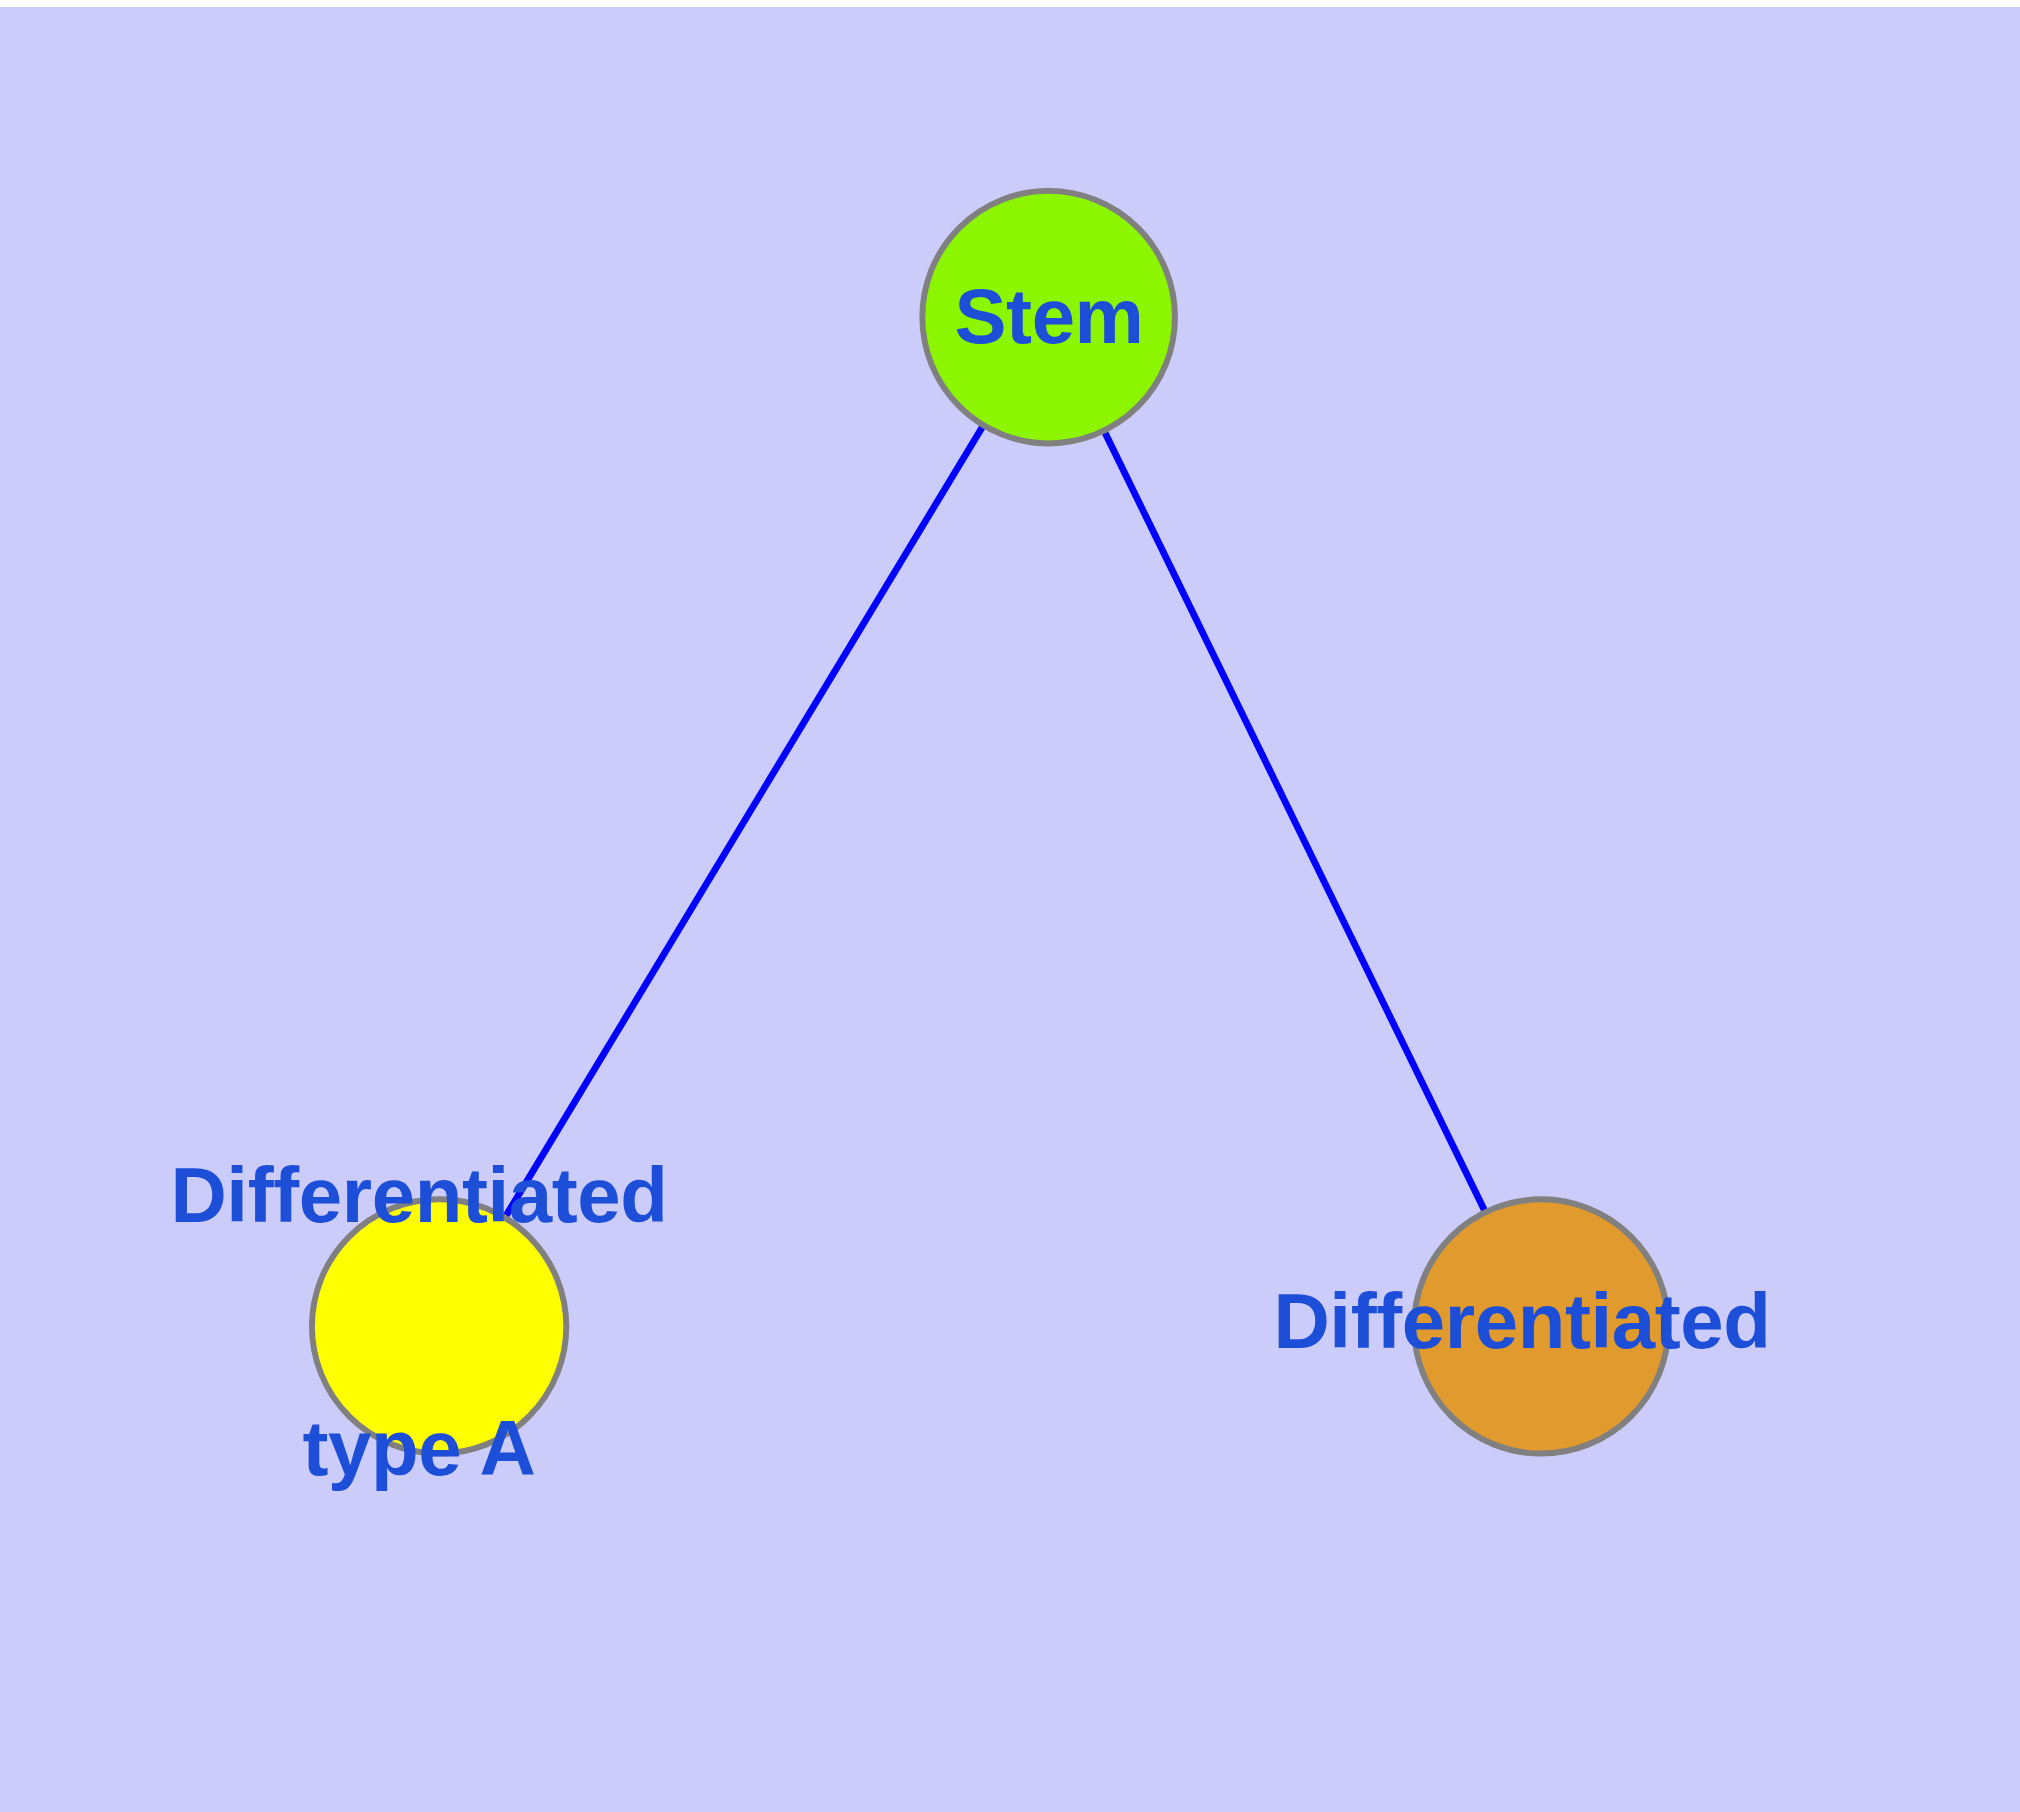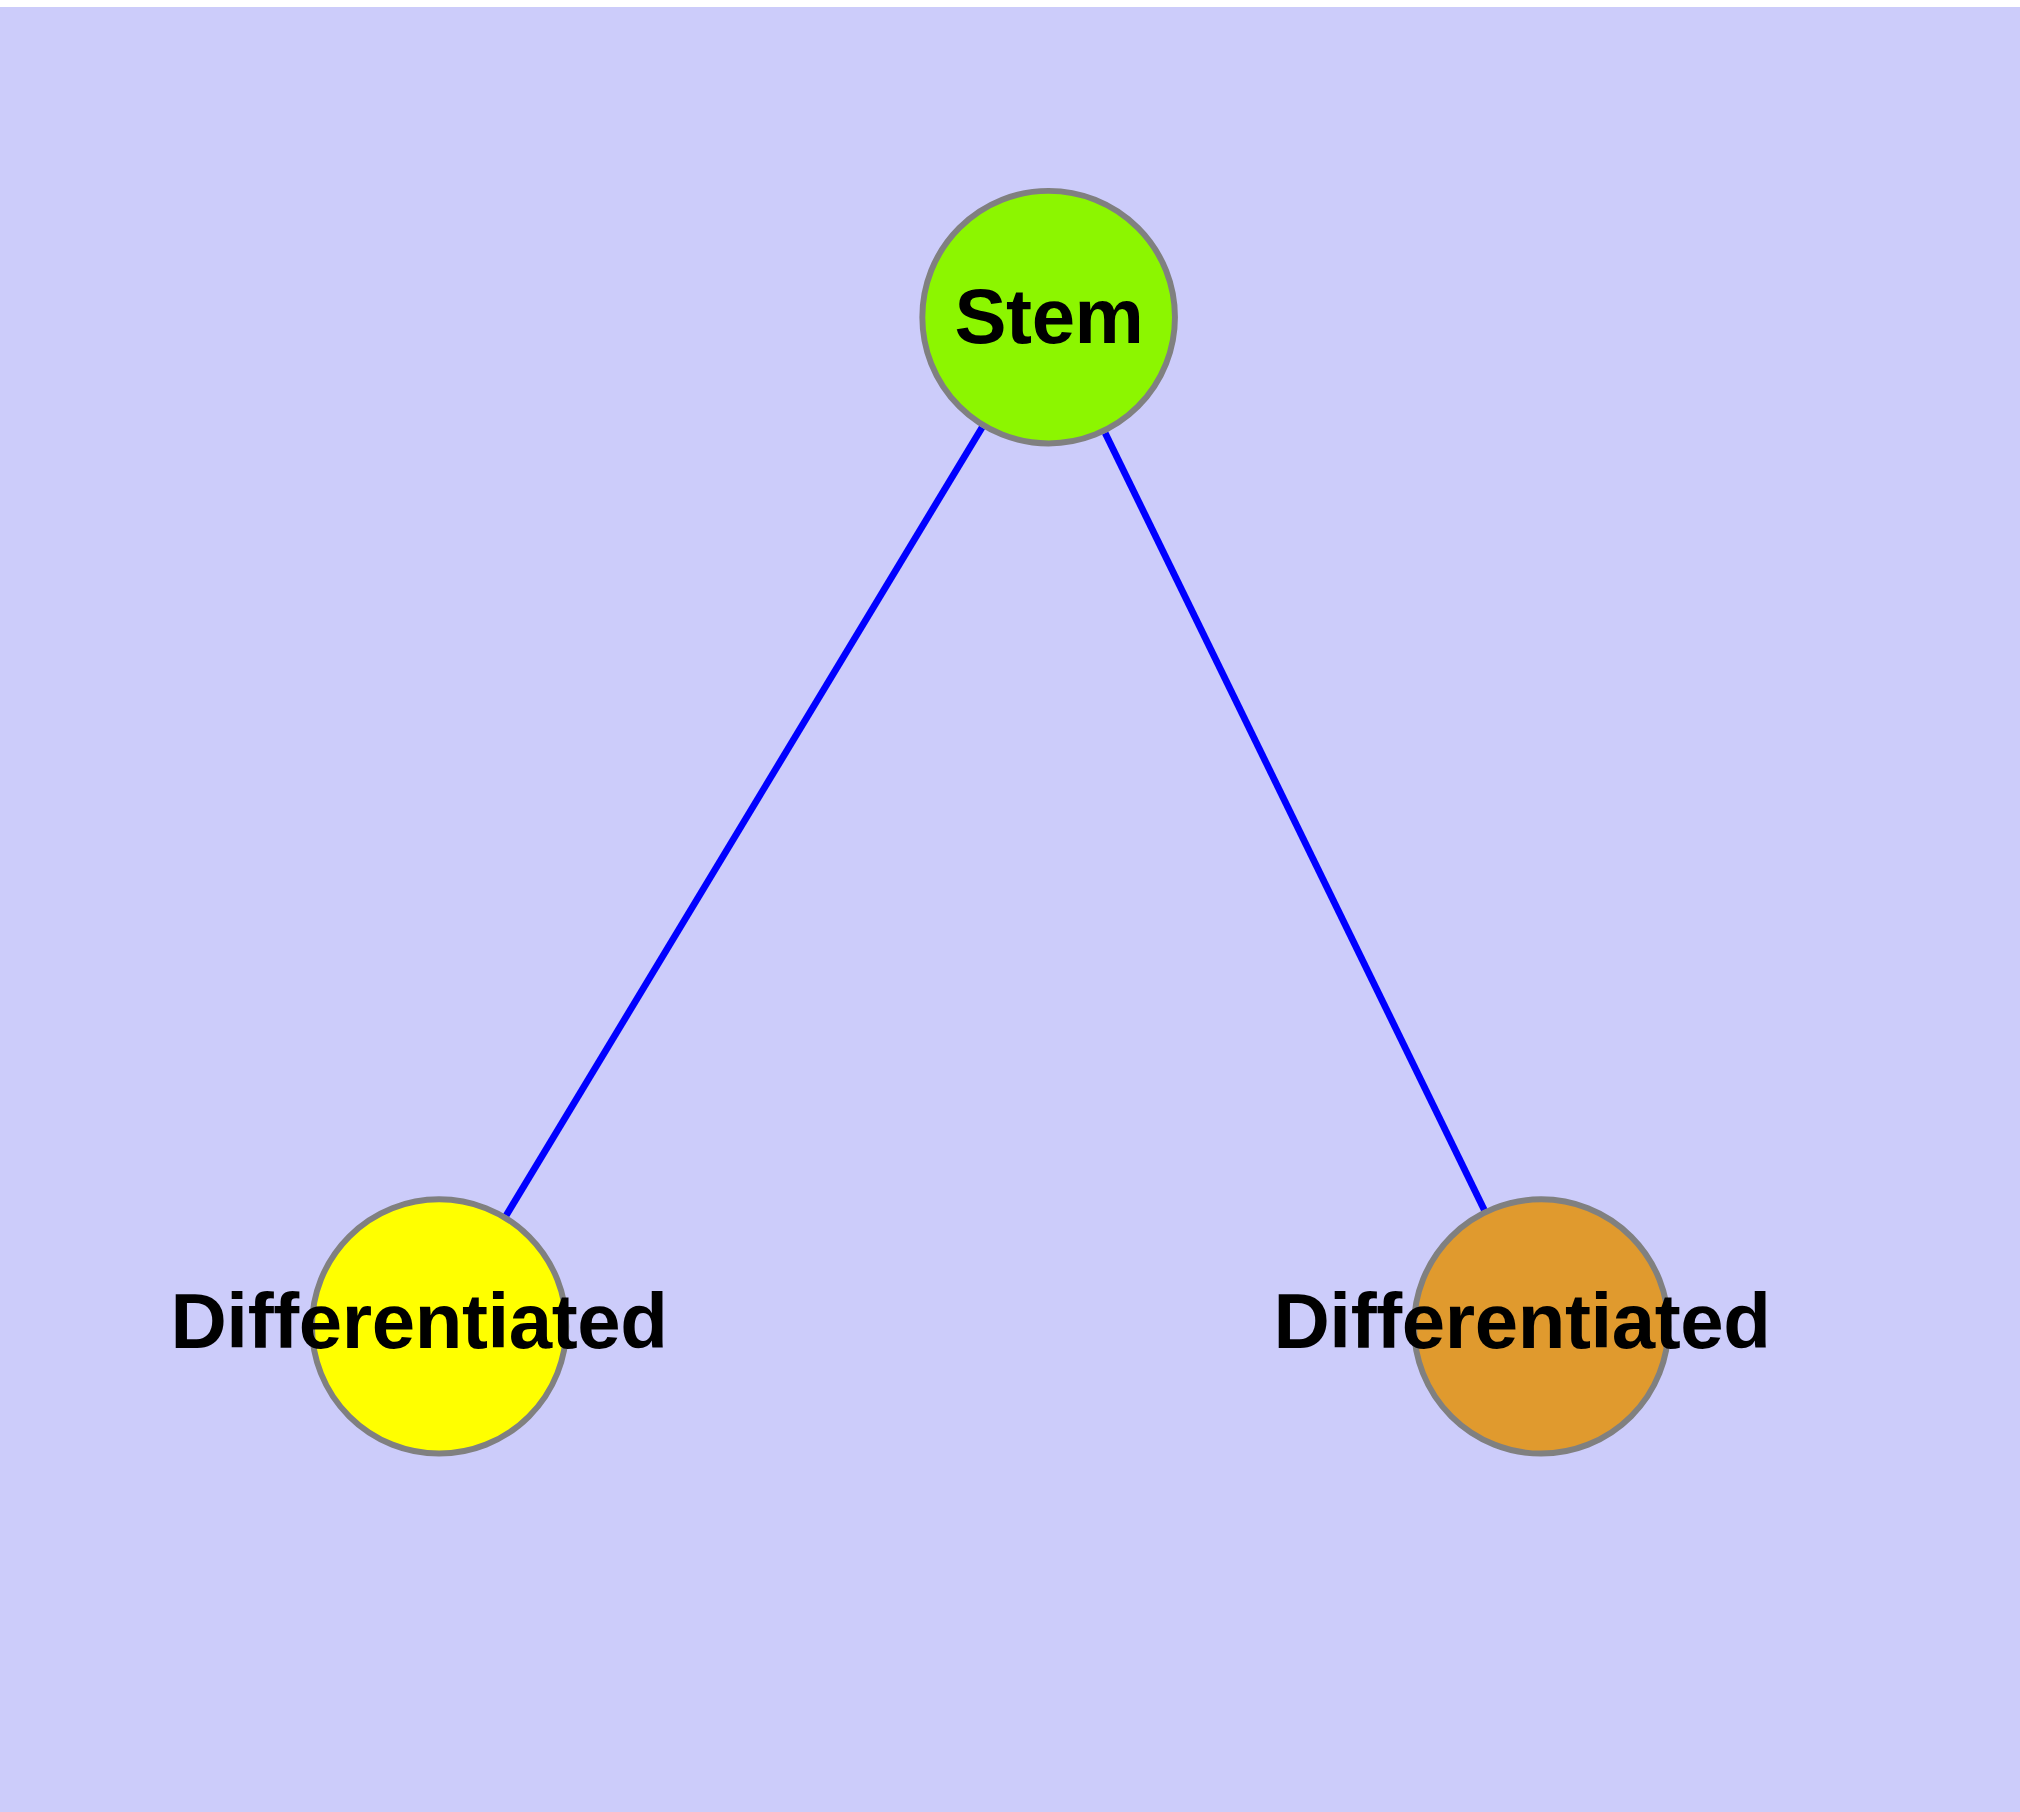--- a/index.html
+++ b/index.html
@@ -26,21 +26,21 @@
   #graph-svg {
     position: absolute;
     left: 0;
     top: 0;
     width: 2021px;
     height: 1805px;
     display: block;
   }
   .node-label {
     position: absolute;
-    color: #000000;
+    color: #1d4ed8;
     font-weight: bold;
     font-size: 78px;
     line-height: 1.08;
     text-align: center;
     white-space: pre;
     letter-spacing: -0.4px;
     transform: translate(-50%, -50%);
     pointer-events: none;
     user-select: none;
   }
@@ -62,20 +62,21 @@
         <circle cx="1818" cy="1557" r="150" fill="#e09a2e" stroke="#808080" stroke-width="7"></circle>
       </g>
     </svg>
 
     <div class="node-label" style="left:1049px; top:310px;">
       <div>Stem</div>
     </div>
 
     <div class="node-label" style="left:419px; top:1315px;">
       <div>Differentiated</div>
+      <div>type A</div>
     </div>
 
     <div class="node-label" style="left:1522px; top:1315px;">
       <div>Differentiated</div>
     </div>
 
   </div>
 </div>
 
 

